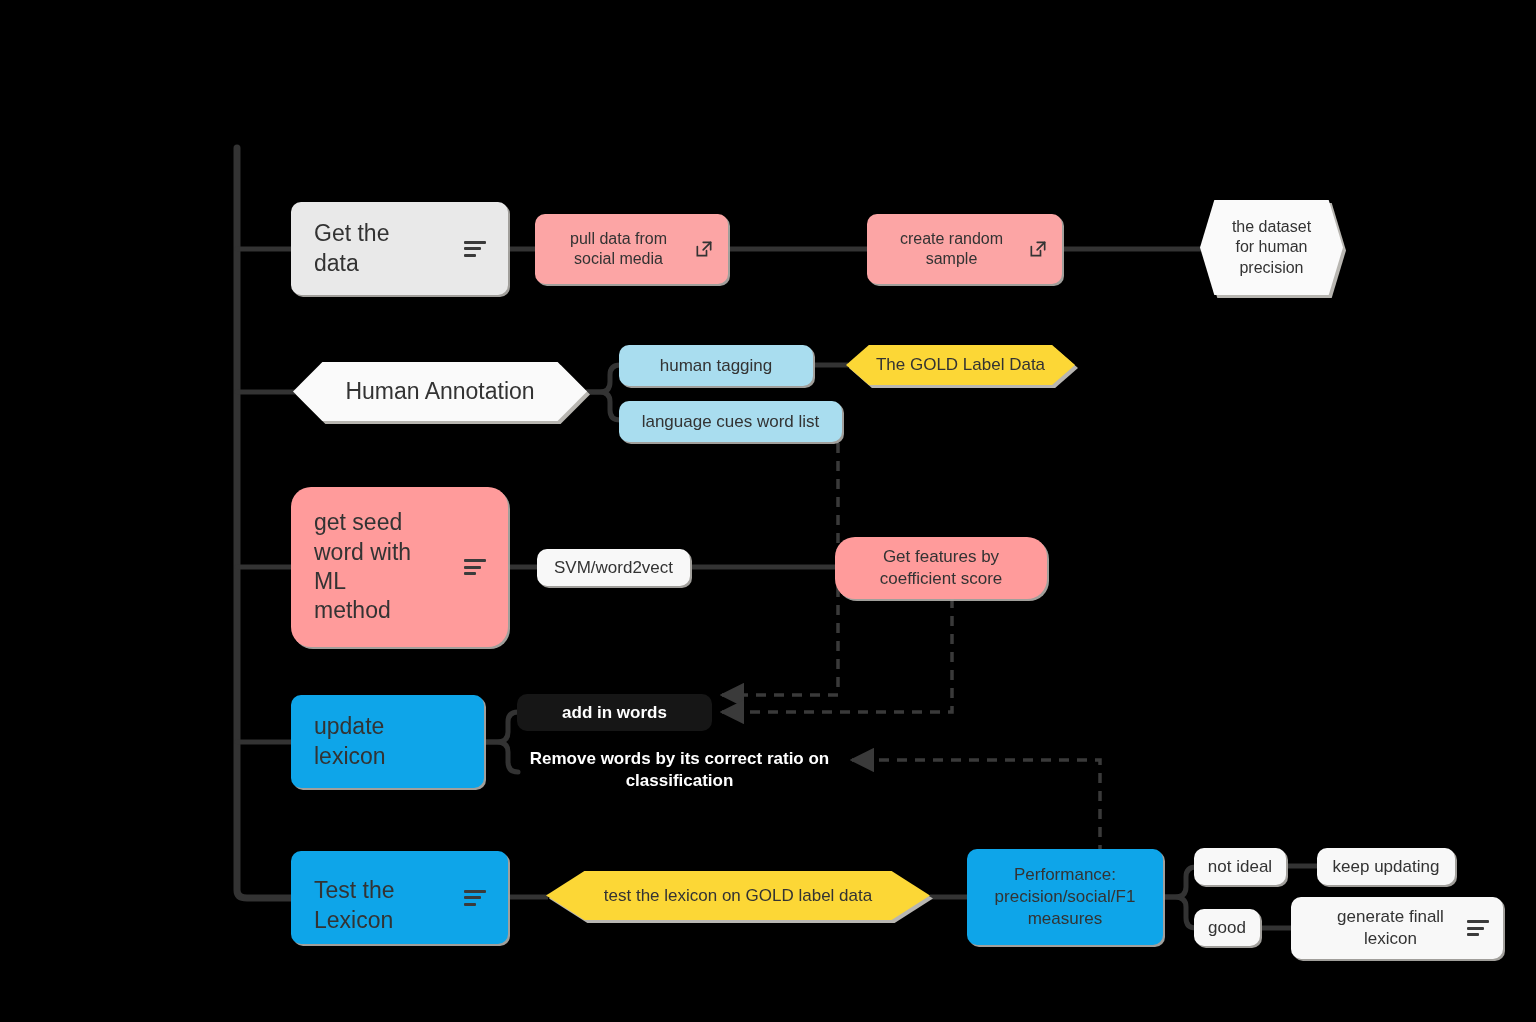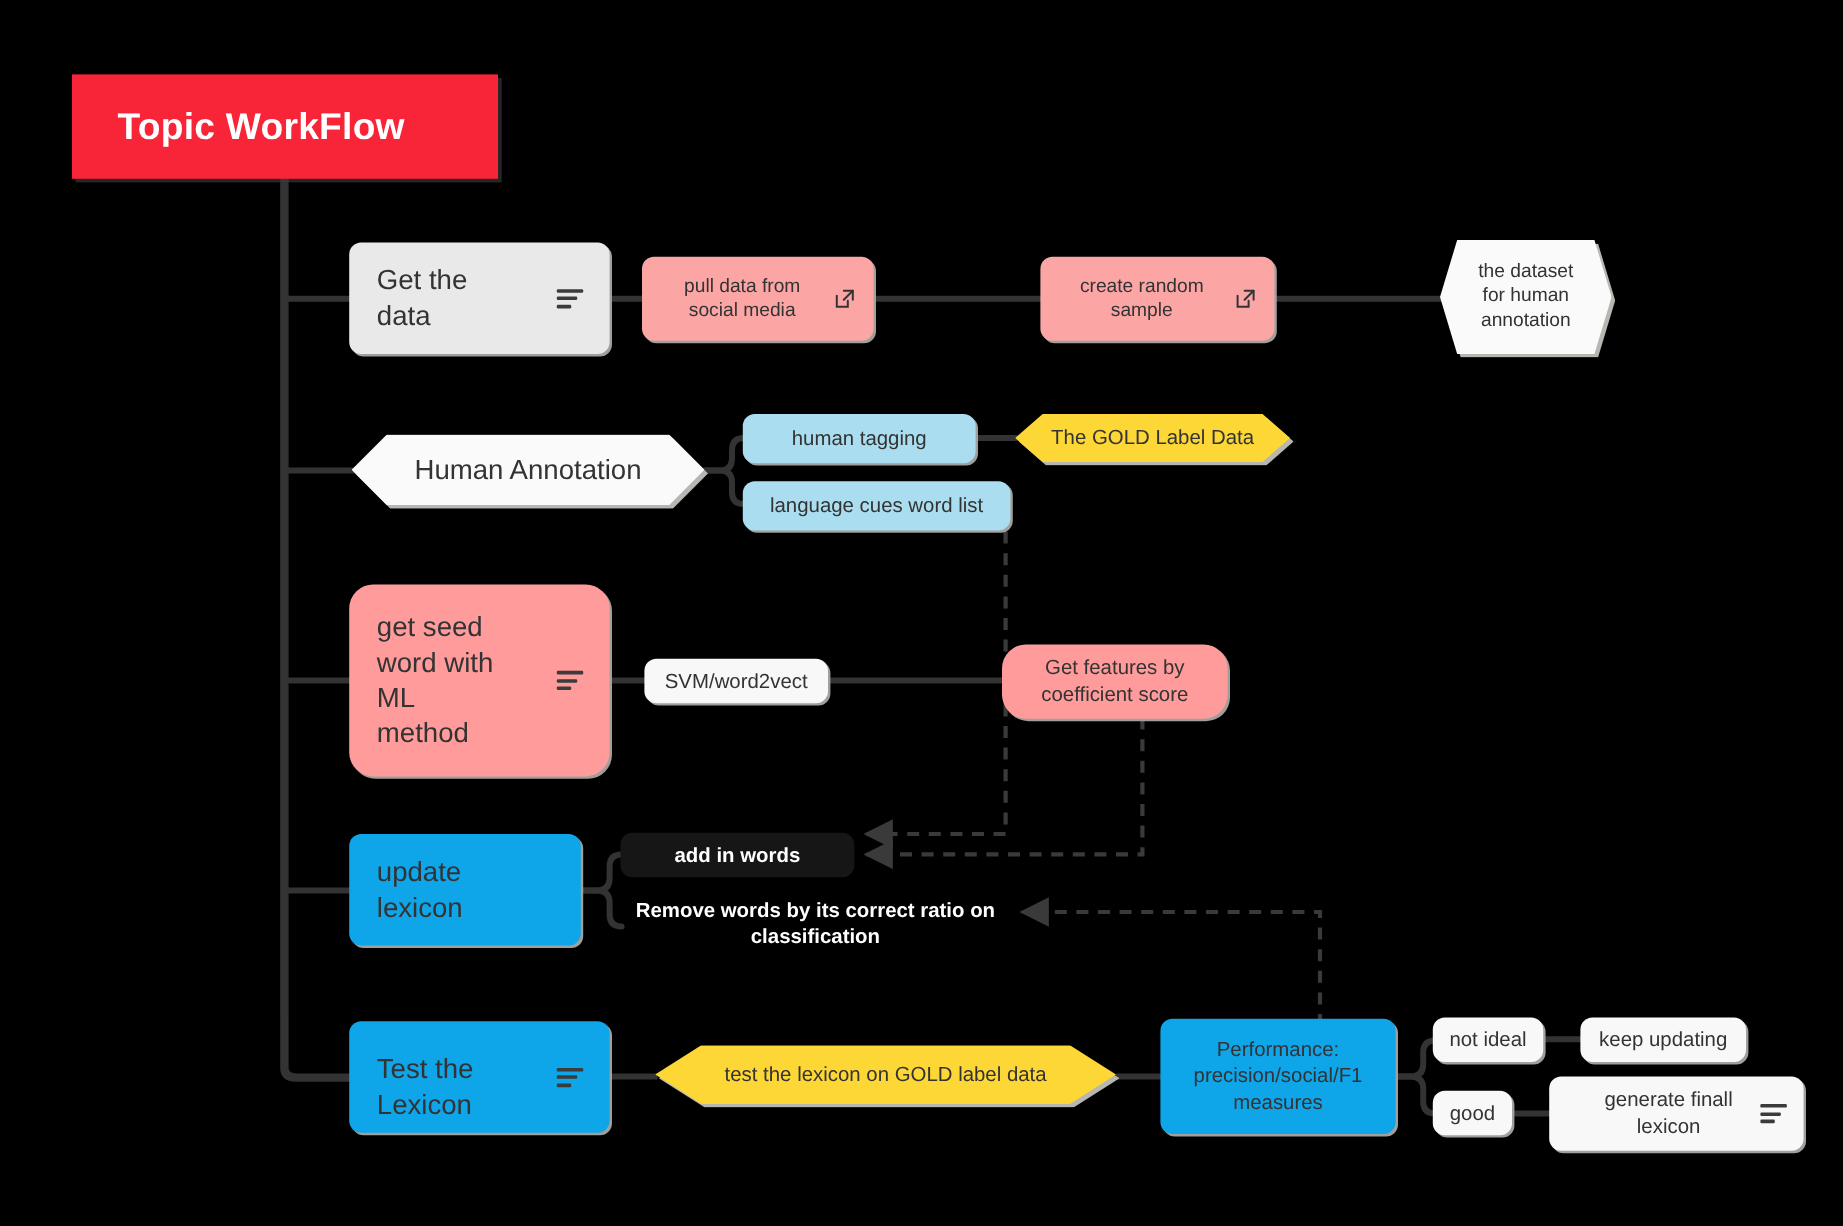--- a/index.html
+++ b/index.html
@@ -135,23 +135,20 @@
     <path d="M 1286 866 L 1318 866" stroke="#333333" stroke-width="5" fill="none"></path>
     <path d="M 1259 928 L 1292 928" stroke="#333333" stroke-width="5" fill="none"></path>
 
     <path d="M 838 443 L 838 695 L 722 695" stroke="#3a3a3a" stroke-width="3.5" fill="none" stroke-dasharray="10 8" marker-end="url(#arrow)"></path>
 
     <path d="M 952 598 L 952 712 L 722 712" stroke="#3a3a3a" stroke-width="3.5" fill="none" stroke-dasharray="10 8" marker-end="url(#arrow)"></path>
 
     <path d="M 1100 855 L 1100 760 L 852 760" stroke="#3a3a3a" stroke-width="3.5" fill="none" stroke-dasharray="10 8" marker-end="url(#arrow)"></path>
   </svg>
 
-  <div class="node title-box" style="left:60px; top:62px; width:355px; height:87px;">
-    <span class="lbl">Topic WorkFlow</span>
-  </div>
 
   <div class="node rect n-grey" style="left:291px; top:202px; width:217px; height:93px; font-size:23px; justify-content:flex-start; padding-left:23px;">
     <div style="text-align:left;">
       <div class="lbl">Get the</div>
       <div class="lbl">data</div>
     </div>
     <span class="icon-list" style="right:22px; top:50%; transform:translateY(-50%);">
         <i></i>
         <i></i>
         <i></i>
@@ -181,21 +178,21 @@
       <path d="M20 4 L11 13" stroke-linecap="round"></path>
     </svg>
   </div>
 
   <div class="hex-wrap" style="left:1200px; top:200px; width:146px; height:98px;">
     <div class="hex-shadow" style="left:3px; top:3px; width:143px; height:95px;"></div>
     <div class="hex h-white" style="left:0; top:0; width:143px; height:95px; font-size:16px;">
       <div>
         <div class="lbl">the dataset</div>
         <div class="lbl">for human</div>
-        <div class="lbl">annotation</div>
+        <div class="lbl">precision</div>
       </div>
     </div>
   </div>
 
   <div class="hex-wrap" style="left:293px; top:362px; width:297px; height:62px;">
     <div class="hex-shadow" style="left:3px; top:3px; width:294px; height:59px;"></div>
     <div class="hex h-white" style="left:0; top:0; width:294px; height:59px; font-size:23px;">
       <span class="lbl">Human Annotation</span>
     </div>
   </div>
@@ -226,21 +223,21 @@
         <i></i>
         <i></i>
         <i></i>
       </span>
   </div>
 
   <div class="node rect n-white" style="left:537px; top:549px; width:153px; height:37px; font-size:17px;">
     <span class="lbl">SVM/word2vect</span>
   </div>
 
-  <div class="node rect n-pink" style="left:835px; top:537px; width:188px; height:62px; font-size:17px;">
+  <div class="node rect n-pink" style="left:835px; top:537px; width:212px; height:62px; font-size:17px;">
     <div>
       <div class="lbl">Get features by</div>
       <div class="lbl">coefficient score</div>
     </div>
   </div>
 
   <div class="node rect n-blue" style="left:291px; top:695px; width:193px; height:93px; font-size:23px; justify-content:flex-start; padding-left:23px;">
     <div style="text-align:left;">
       <div class="lbl">update</div>
       <div class="lbl">lexicon</div>

